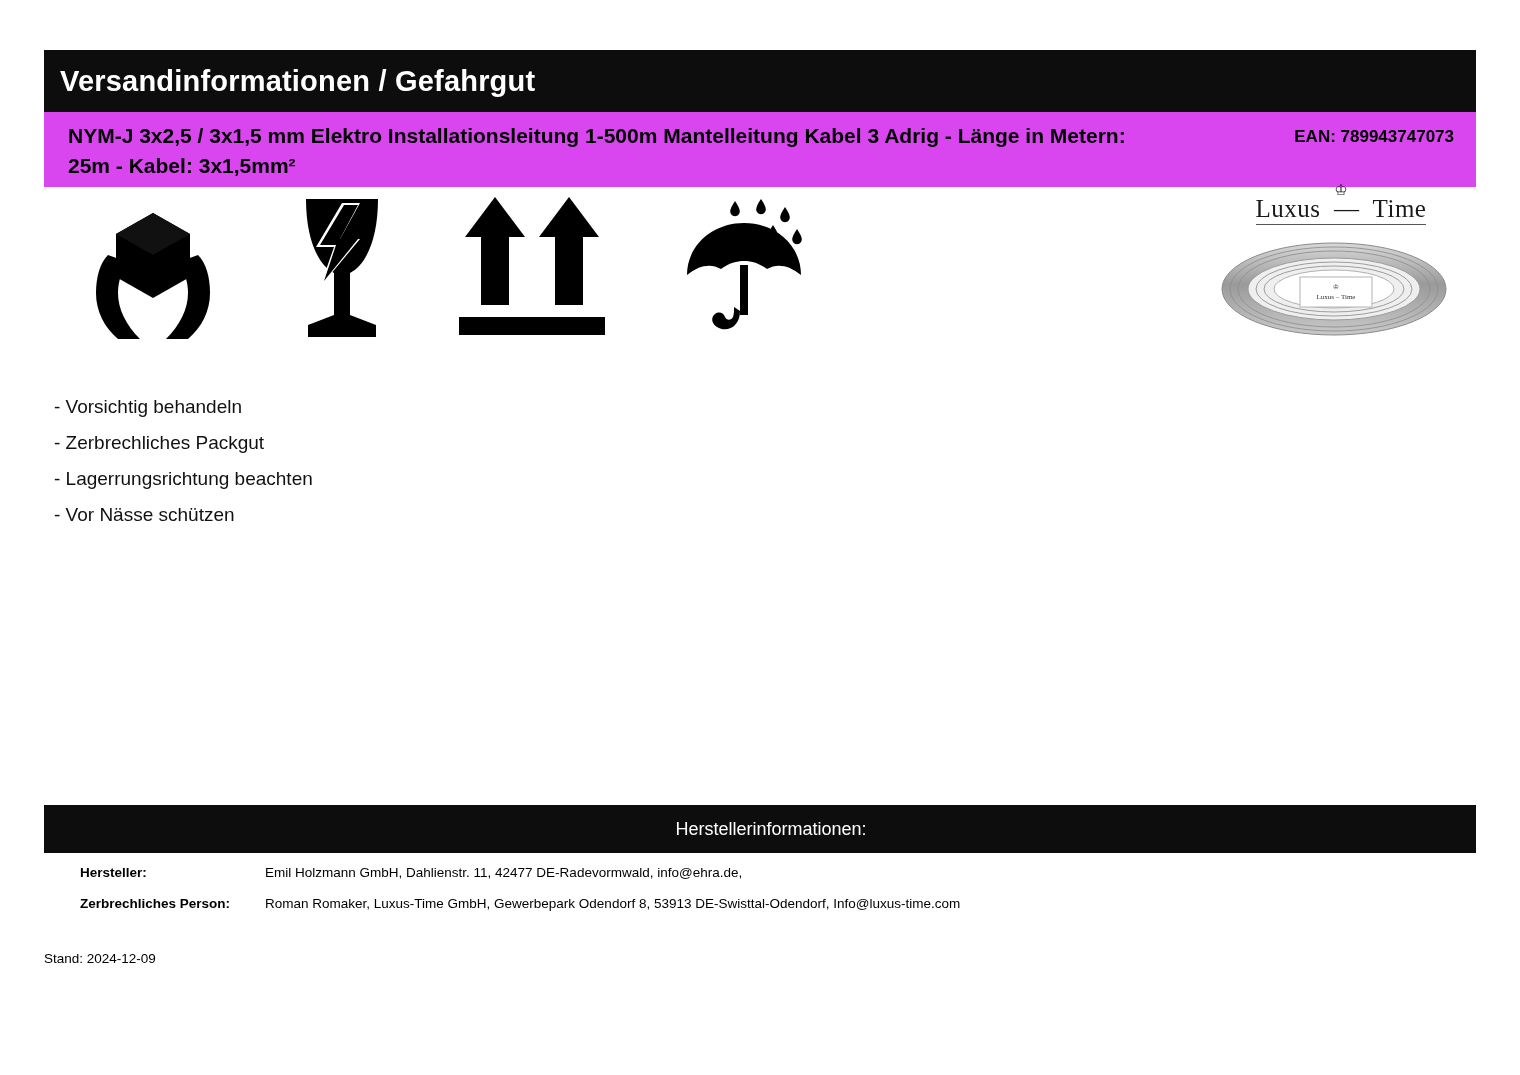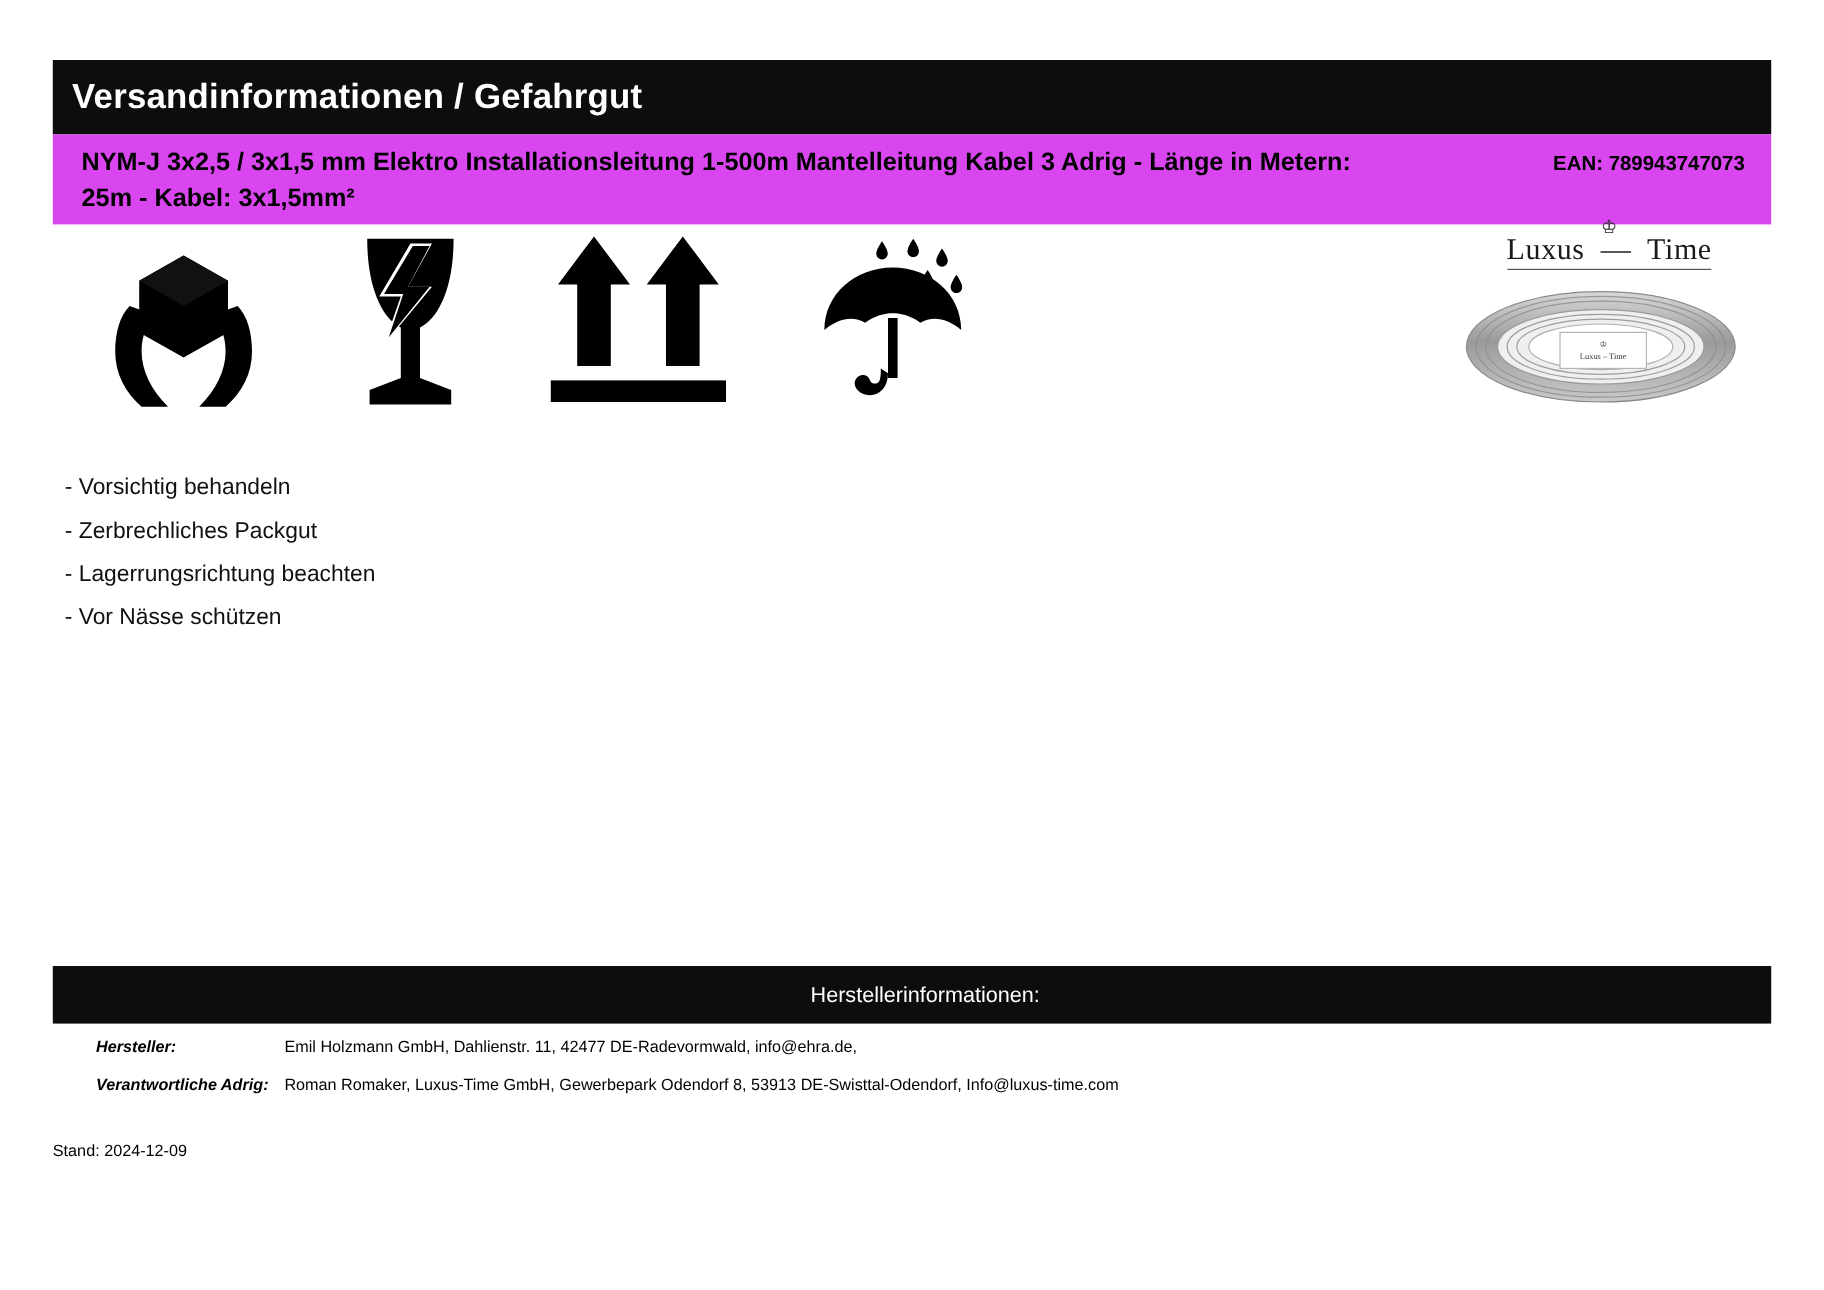--- a/index.html
+++ b/index.html
@@ -153,24 +153,24 @@
     display: flex;
     margin-bottom: 16px;
     font-size: 13.5px;
   }
   .mfr-key {
     font-weight: bold;
     width: 185px;
     padding-left: 36px;
     box-sizing: border-box;
     white-space: nowrap;
-    font-style: italic;
   }
   .mfr-val {
     padding-left: 8px;
+    margin-left: 28px;
   }
   .stand {
     text-align: left;
     font-size: 13.5px;
     padding-right: 56px;
     margin-top: 40px;
   }
 </style>
 </head>
 <body>
@@ -289,19 +289,19 @@
   <div class="mfr-bar">
     <div class="mfr-bar-label">Herstellerinformationen:</div>
   </div>
 
   <div class="mfr-body">
     <div class="mfr-row">
       <div class="mfr-key">Hersteller:</div>
       <div class="mfr-val">Emil Holzmann GmbH, Dahlienstr. 11, 42477 DE-Radevormwald, info@ehra.de,</div>
     </div>
     <div class="mfr-row">
-      <div class="mfr-key">Verantwortliche Adrig:</div>
+      <div class="mfr-key">Zerbrechliches Person:</div>
       <div class="mfr-val">Roman Romaker, Luxus-Time GmbH, Gewerbepark Odendorf 8, 53913 DE-Swisttal-Odendorf, Info@luxus-time.com</div>
     </div>
     <div class="stand">Stand: 2024-12-09</div>
   </div>
 
 </div>
 
 </body></html>

